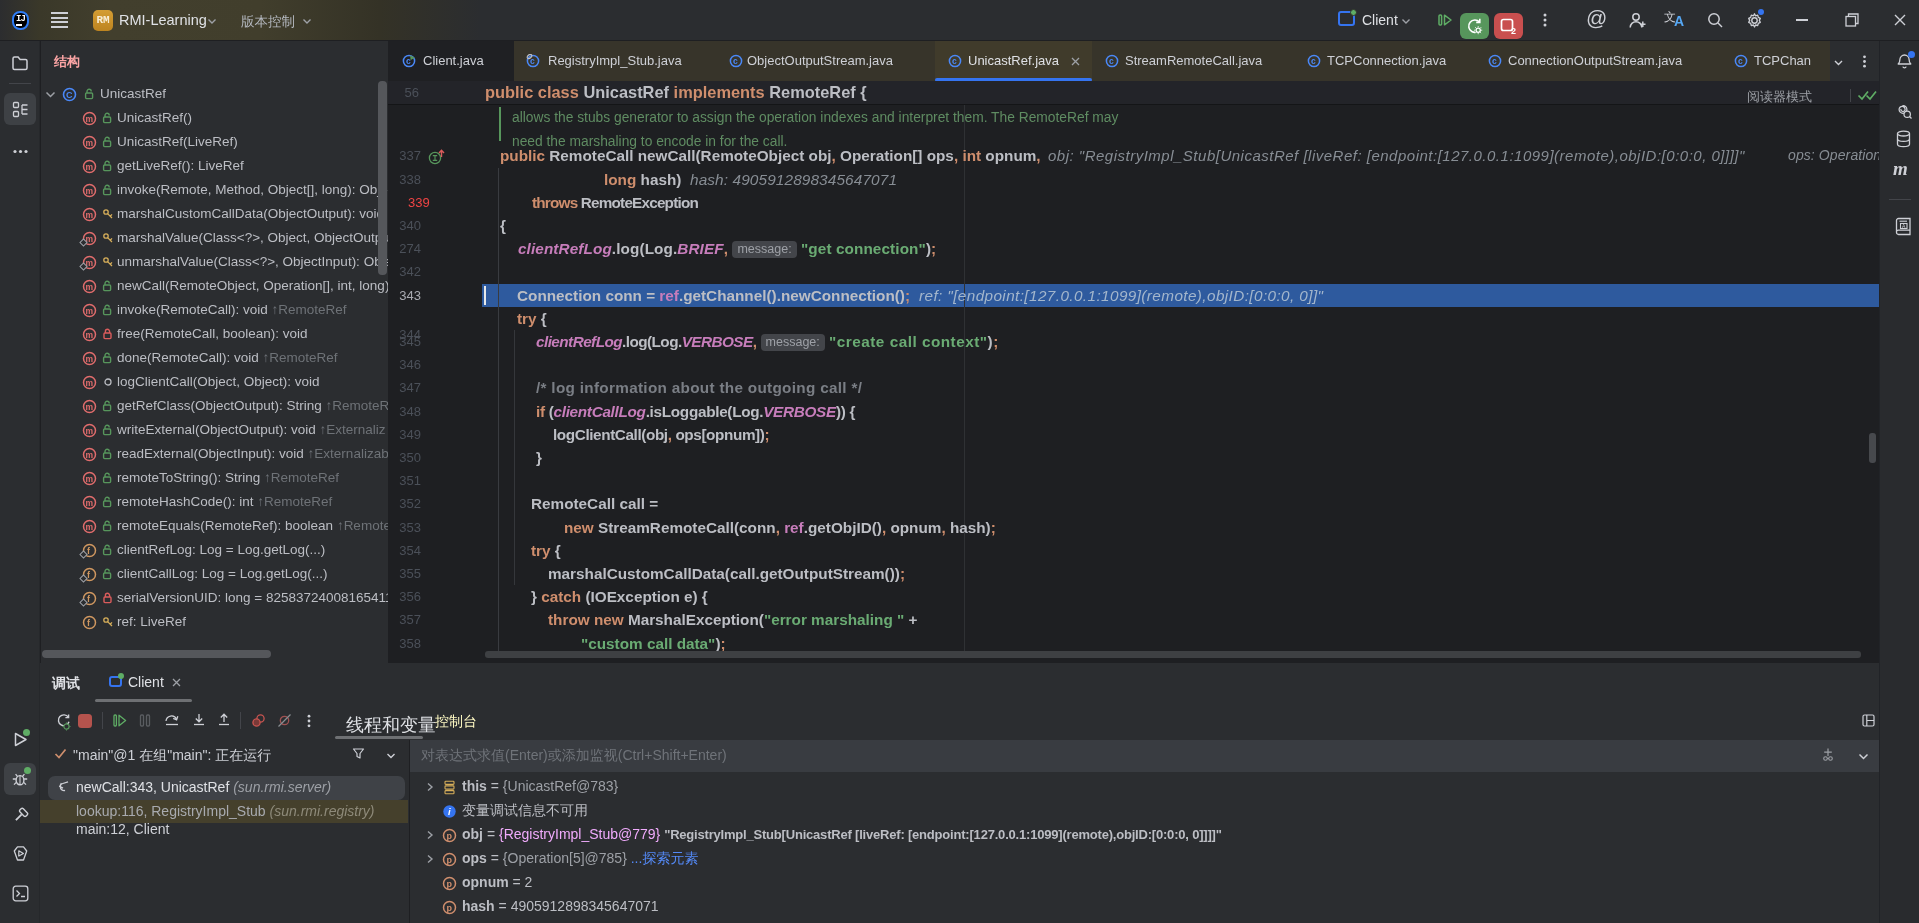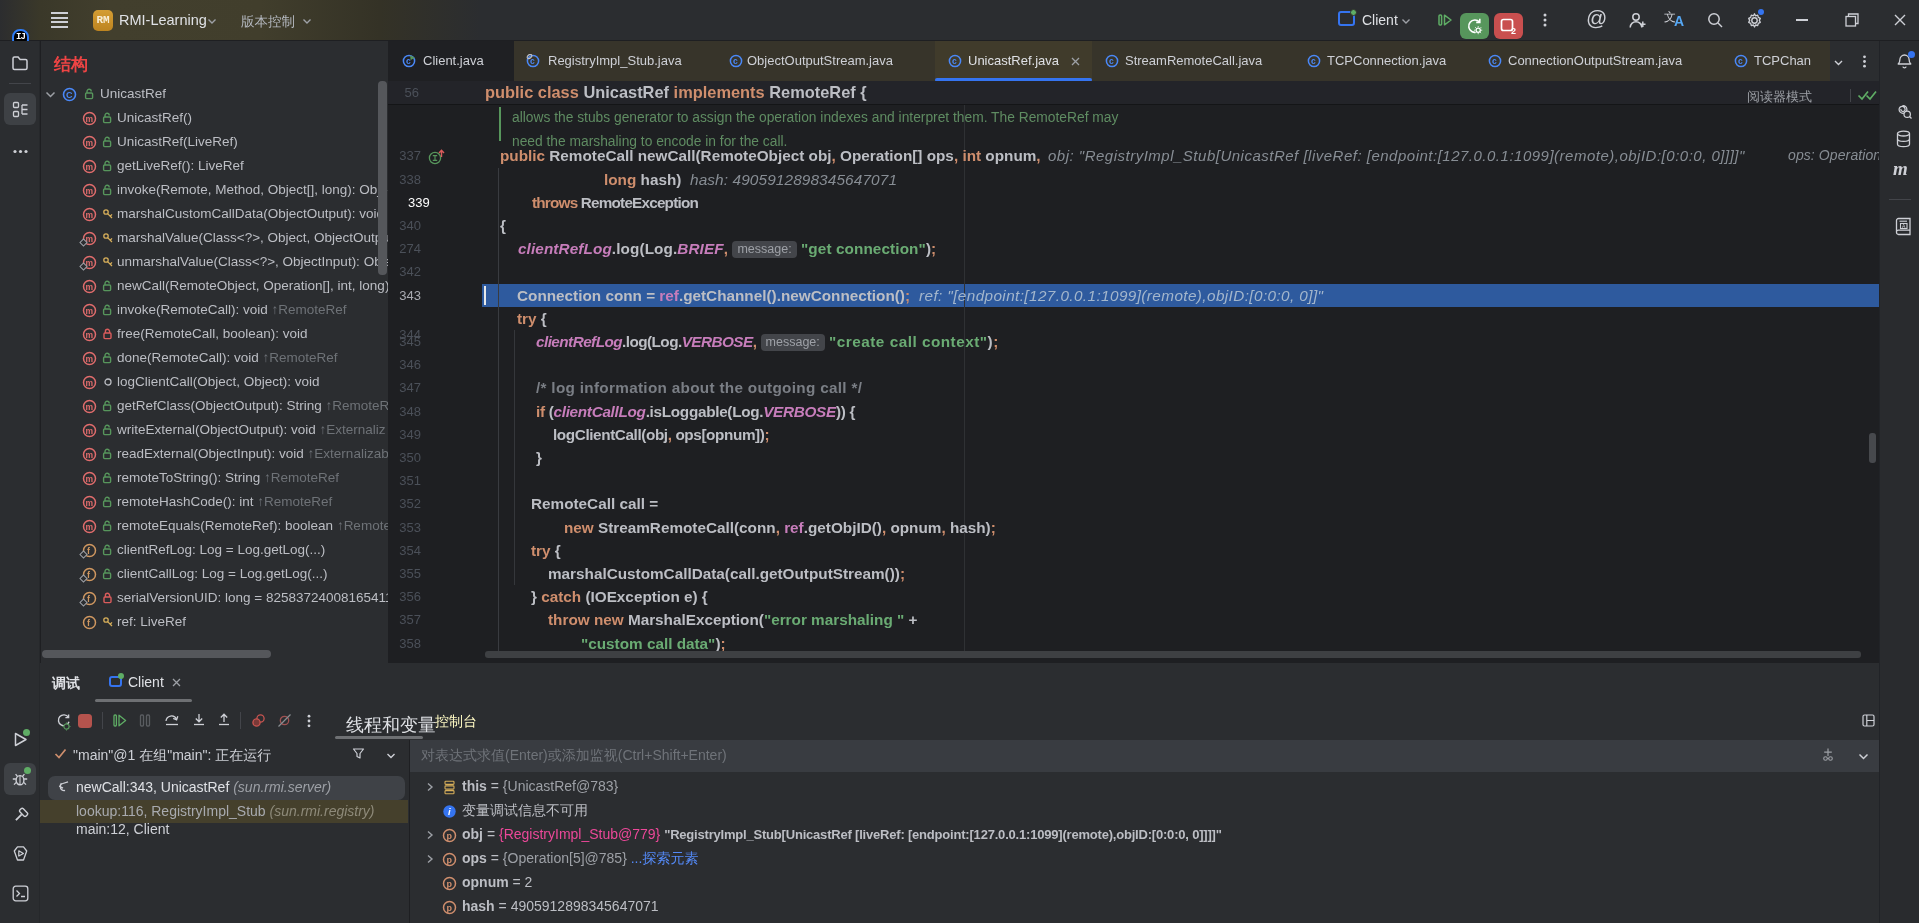--- a/index.html
+++ b/index.html
@@ -47,21 +47,21 @@
 #rightstripe { left:1879px; top:41px; width:40px; height:882px; background:#292b2e; border-left:1px solid #212327; }
 
 .ic { position:absolute; }
 svg { display:block; }
 </style>
 </head>
 <body>
 <div id="root">
   <div id="titlebar" class="abs">
 
-    <div class="ic" style="left:12px;top:11px;width:17px;height:19px;background:#000;border:2px solid #2e7cf5;border-radius:8px;margin-top:18px;">
+    <div class="ic" style="left:12px;top:11px;width:17px;height:19px;background:#000;border:2px solid #2e7cf5;border-radius:8px;">
       <div style="position:absolute;left:2px;top:1px;color:#fff;font-size:9px;font-weight:bold;font-family:'Liberation Mono',monospace;letter-spacing:-1px;">IJ</div>
       <div style="position:absolute;left:2px;bottom:2px;width:6px;height:2px;background:#fff;"></div>
     </div>
 
     <div class="ic" style="left:51px;top:12px;width:17px;height:16px;">
       <div style="height:2px;background:#ced0d6;margin-bottom:2.6px;"></div>
       <div style="height:2px;background:#ced0d6;margin-bottom:2.6px;"></div>
       <div style="height:2px;background:#ced0d6;margin-bottom:2.6px;"></div>
       <div style="height:2px;background:#ced0d6;"></div>
     </div>
@@ -187,21 +187,21 @@
         <path d="M5.5 1.8 h6 l3.2 4.2 -3.2 9 h-6 l-3.2-9 z" stroke="#ced0d6" stroke-width="1.3" fill="none" stroke-linejoin="round"></path>
         <path d="M6.8 5.8 L11.4 8.4 L6.8 11 Z" stroke="#ced0d6" stroke-width="1.2" fill="none" stroke-linejoin="round"></path>
       </svg>
 
     <svg class="ic" style="left:12px;top:844px;" width="17" height="17" viewBox="0 0 17 17">
         <rect x="1.2" y="1.2" width="14.6" height="14.6" rx="2.5" stroke="#ced0d6" stroke-width="1.3" fill="none"></rect>
         <path d="M4.5 5.5 L7.5 8.5 L4.5 11.5 M9 11.5 h4" stroke="#ced0d6" stroke-width="1.3" fill="none"></path>
       </svg>
   </div>
   <div id="structure" class="abs">
-    <div class="abs" style="left:13px;top:12px;color:#ef4444;font-size:17px;font-weight:bold;">结构</div>
+    <div class="abs" style="left:13px;top:12px;color:#fca5a5;font-size:13px;font-weight:bold;">结构</div>
 
     <div class="treerow" style="top:41px;left:0;">
       <svg class="ic" style="left:3px;top:6px;" width="13" height="13" viewBox="0 0 13 13">
           <path d="M2.5 4.5 L6.5 8.5 L10.5 4.5" stroke="#9da0a6" stroke-width="1.5" fill="none"></path>
         </svg>
       <svg class="ic" style="left:21px;top:5px;" width="15" height="15" viewBox="0 0 15 15">
           <circle cx="7.5" cy="7.5" r="6" stroke="#4a88f7" stroke-width="1.6" fill="none"></circle>
           <text x="4" y="11" fill="#4a88f7" font-size="9" font-weight="bold">C</text>
         </svg>
       <svg class="ic" style="left:43px;top:6px;" width="11" height="12" viewBox="0 0 11 12">
@@ -445,21 +445,21 @@
 
     <div class="abs" style="left:94px;top:202.6px;width:1397px;height:23.2px;background:#2e5a9e;"></div>
 
     <div class="abs" style="left:110px;top:87px;width:1px;height:486px;background:#393b40;"></div>
     <div class="abs" style="left:126px;top:249px;width:1px;height:255px;background:#35373b;"></div>
     <div class="abs" style="left:576px;top:0;width:1px;height:570px;background:#2f3134;"></div>
     <div class="lnum" style="top:63.4px;color:#4b5059;">337</div>
     <div class="codeline" style="top:63.4px;left:112px;"><span class="kw">public</span> RemoteCall newCall(RemoteObject obj<span class="orange">,</span> Operation[] ops<span class="orange">,</span> <span class="kw">int</span> opnum<span class="orange">,</span></div>
     <div class="lnum" style="top:86.6px;color:#4b5059;">338</div>
     <div class="codeline" style="top:86.6px;left:216px;"><span class="kw">long</span> hash)</div>
-    <div class="lnum" style="top:109.8px;color:#ffffff;padding-left:20px;">339</div>
+    <div class="lnum" style="top:109.8px;color:#ef4444;padding-left:20px;">339</div>
     <div class="codeline" style="top:109.8px;left:144px;letter-spacing:-0.8px;"><span class="kw">throws</span> RemoteException</div>
     <div class="lnum" style="top:133.0px;color:#4b5059;">340</div>
     <div class="codeline" style="top:133.0px;left:112px;">{</div>
     <div class="lnum" style="top:156.2px;color:#4b5059;">274</div>
     <div class="codeline" style="top:156.2px;left:130px;letter-spacing:0.1px;"><span class="puri">clientRefLog</span>.log(Log.<span class="puri">BRIEF</span><span class="orange">,</span> <span class="badge">message:</span> <span class="str">"get connection"</span>)<span class="orange">;</span></div>
     <div class="lnum" style="top:179.4px;color:#4b5059;">342</div>
     <div class="lnum" style="top:202.6px;color:#a9abb2;">343</div>
     <div class="codeline" style="top:202.6px;left:129px;">Connection conn = <span class="pur">ref</span>.getChannel().newConnection()<span class="orange">;</span></div>
     <div class="lnum" style="top:225.8px;color:#4b5059;margin-top:16px;">344</div>
     <div class="codeline" style="top:225.8px;left:129px;"><span class="kw">try</span> {</div>
@@ -635,21 +635,21 @@
         <text x="6" y="11.4" fill="#fff" font-size="9.5" font-weight="bold" font-style="italic">i</text>
       </svg>
     <div class="abs txt" style="left:422px;top:139.0px;color:#bcbec4;font-size:14px;">变量调试信息不可用</div>
     <svg class="ic" style="left:384px;top:166.0px;" width="12" height="12" viewBox="0 0 12 12">
         <path d="M4 2.5 L8 6 L4 9.5" stroke="#9da0a6" stroke-width="1.4" fill="none"></path>
       </svg>
     <svg class="ic" style="left:402px;top:164.5px;" width="15" height="15" viewBox="0 0 15 15">
         <circle cx="7.5" cy="7.5" r="6" stroke="#cf8e6d" stroke-width="1.5" fill="none"></circle>
         <text x="4.6" y="11" fill="#cf8e6d" font-size="9" font-weight="bold">p</text>
       </svg>
-    <div class="abs txt" style="left:422px;top:163.0px;color:#bcbec4;font-size:14px;"><b>obj</b> = <span style="color:#ec4899;">{RegistryImpl_Stub@779}</span> <b style="font-size:13px;letter-spacing:-0.2px;">"RegistryImpl_Stub[UnicastRef [liveRef: [endpoint:[127.0.0.1:1099](remote),objID:[0:0:0, 0]]]]"</b></div>
+    <div class="abs txt" style="left:422px;top:163.0px;color:#bcbec4;font-size:14px;"><b>obj</b> = <span style="color:#f0abfc;">{RegistryImpl_Stub@779}</span> <b style="font-size:13px;letter-spacing:-0.2px;">"RegistryImpl_Stub[UnicastRef [liveRef: [endpoint:[127.0.0.1:1099](remote),objID:[0:0:0, 0]]]]"</b></div>
     <svg class="ic" style="left:384px;top:190.0px;" width="12" height="12" viewBox="0 0 12 12">
         <path d="M4 2.5 L8 6 L4 9.5" stroke="#9da0a6" stroke-width="1.4" fill="none"></path>
       </svg>
     <svg class="ic" style="left:402px;top:188.5px;" width="15" height="15" viewBox="0 0 15 15">
         <circle cx="7.5" cy="7.5" r="6" stroke="#cf8e6d" stroke-width="1.5" fill="none"></circle>
         <text x="4.6" y="11" fill="#cf8e6d" font-size="9" font-weight="bold">p</text>
       </svg>
     <div class="abs txt" style="left:422px;top:187.0px;color:#bcbec4;font-size:14px;"><b>ops</b> = <span style="color:#9da0a6;">{Operation[5]@785}</span> <span style="color:#548af7;">...探索元素</span></div>
     <svg class="ic" style="left:402px;top:212.5px;" width="15" height="15" viewBox="0 0 15 15">
         <circle cx="7.5" cy="7.5" r="6" stroke="#cf8e6d" stroke-width="1.5" fill="none"></circle>

